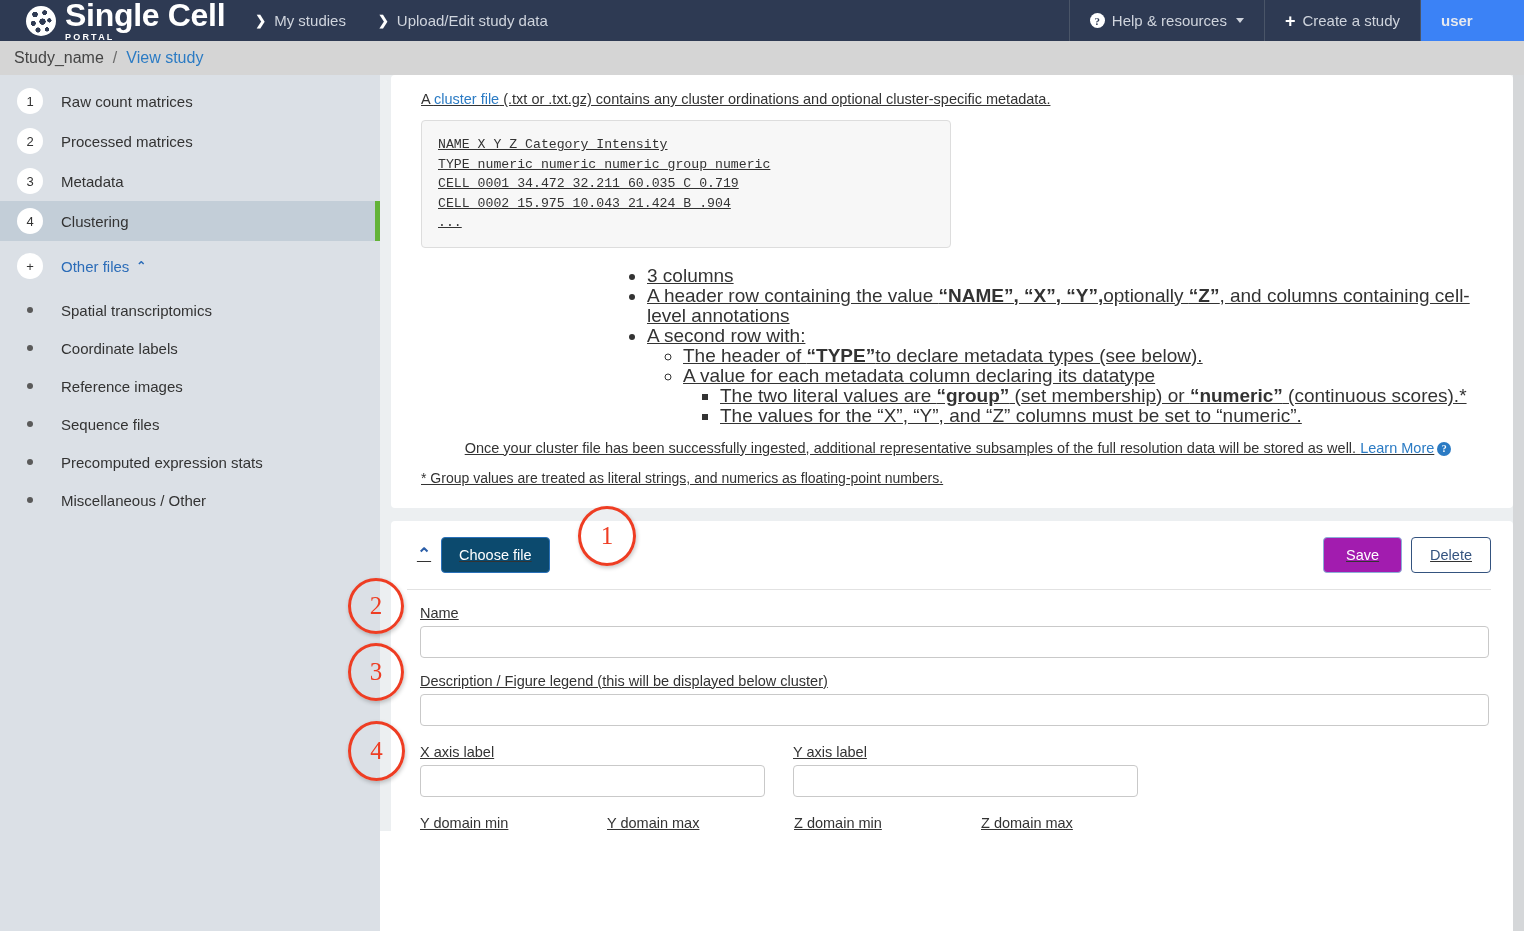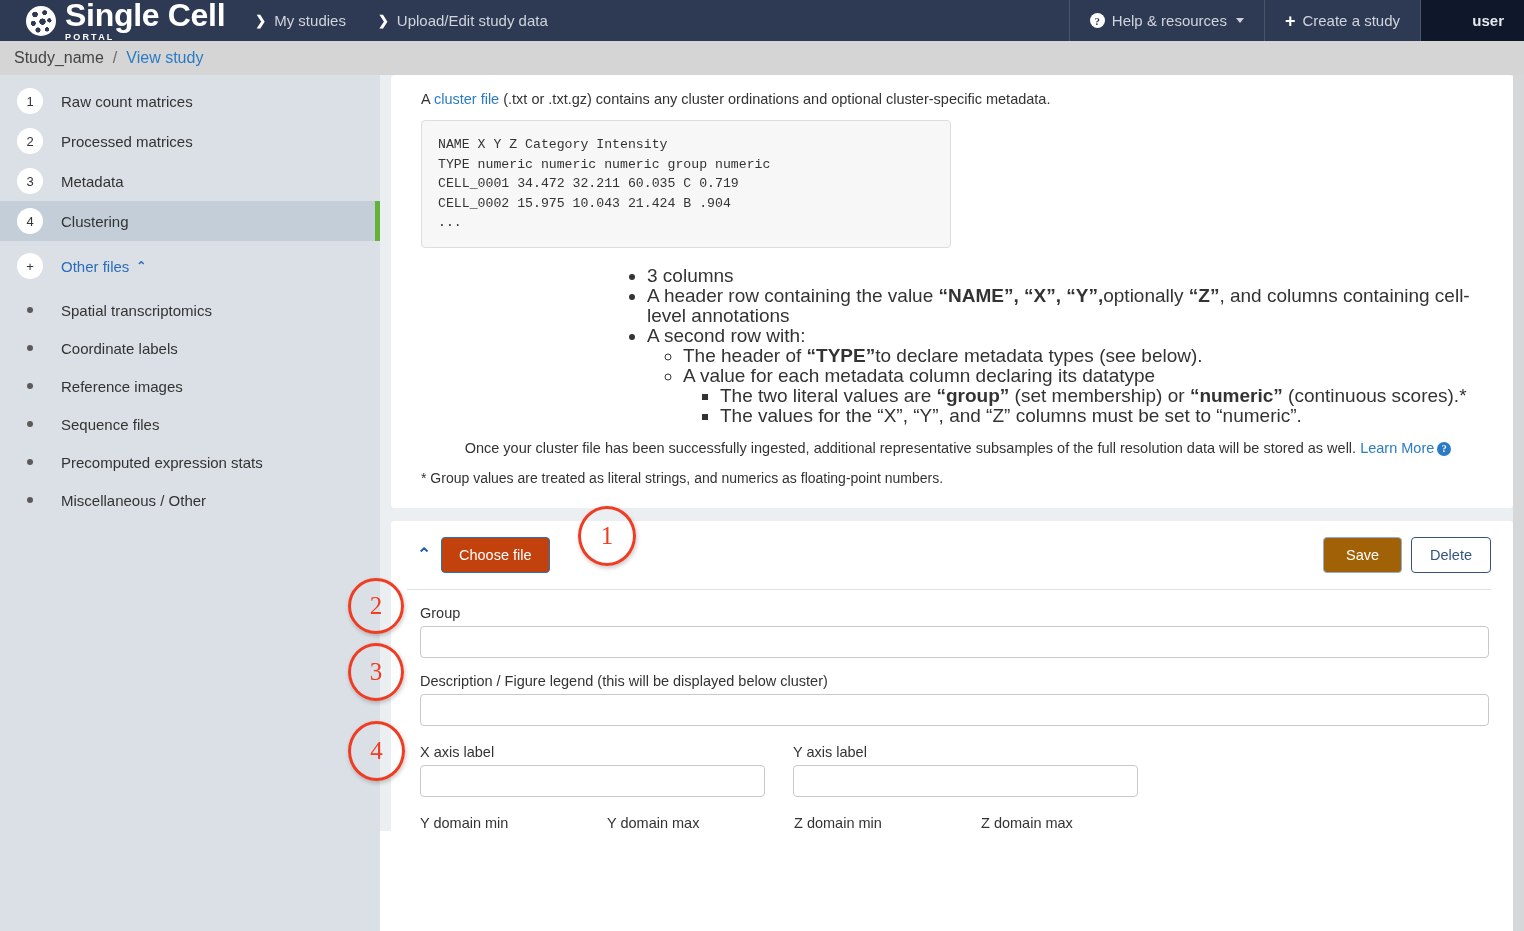--- a/index.html
+++ b/index.html
@@ -66,21 +66,21 @@
     width: 15px; height: 15px; border-radius: 50%;
     background: #ffffff; color: #2e3a53;
     font-size: 11px; font-weight: bold; font-family: "Liberation Serif", serif;
   }
   .caret-down {
     width: 0; height: 0; border-left: 4px solid transparent;
     border-right: 4px solid transparent; border-top: 5px solid #cfd4dd;
     margin-left: 2px;
   }
   .plus-sign { font-size: 18px; font-weight: bold; color: #ffffff; line-height: 1; }
-  .nav-user { background: #0f172a; font-weight: bold; color: #e6e9ef !important; min-width: 104px; justify-content: flex-end; }
+  .nav-user { background: #3b82f6; font-weight: bold; color: #e6e9ef !important; min-width: 104px; justify-content: flex-start; }
 
   
   .breadcrumb {
     position: absolute; top: 41px; left: 0;
     width: 1524px; height: 34px;
     background: #d5d5d5;
     display: flex; align-items: center;
     padding-left: 14px; gap: 9px;
     font-size: 16px; color: #444444;
   }
@@ -126,20 +126,21 @@
     display: inline-block; margin-left: 7px;
     color: #2b6cb8; font-size: 12px; font-weight: bold;
   }
 
   
   .main {
     position: absolute; top: 75px; left: 380px;
     width: 1144px; height: 756px;
     background: #eceff1;
     overflow: hidden;
+    text-decoration: underline;
   }
   .panel {
     background: #ffffff;
     border-radius: 4px;
     margin: 0 11px;
   }
   .panel-help { padding: 12px 18px 22px 30px; }
   .help-lead { font-size: 14.5px; color: #333; margin: 4px 0 13px 0; }
   .help-lead a { color: #2b7bc4; text-decoration: none; }
   pre.codebox {
@@ -178,22 +179,22 @@
   .form-toolbar { display: flex; align-items: center; padding-bottom: 16px; border-bottom: 1px solid #e2e2e2; }
   .collapse-chev {
     width: 34px; text-align: center; color: #2b5ea8;
     font-size: 17px; font-weight: bold; cursor: pointer;
   }
   .btn {
     font-family: "Liberation Sans", sans-serif;
     font-size: 14.5px; border-radius: 4px; cursor: pointer;
     padding: 9px 17px; border: 1px solid transparent;
   }
-  .btn-primary { background: #c2410c; color: #ffffff; border-color: #2a71b9; }
-  .btn-save { background: #a16207; color: #ffffff; border-color: #8cb0d8; padding: 9px 22px; }
+  .btn-primary { background: #0c4a6e; color: #ffffff; border-color: #2a71b9; }
+  .btn-save { background: #a21caf; color: #ffffff; border-color: #8cb0d8; padding: 9px 22px; }
   .btn-outline { background: #ffffff; color: #34537f; border-color: #34537f; padding: 9px 18px; }
   .toolbar-right { margin-left: auto; display: flex; gap: 9px; }
 
   .field-label { font-size: 14.5px; color: #333333; margin: 15px 0 5px 0; }
   .inp {
     width: 100%; height: 32px;
     border: 1px solid #c9c9c9; border-radius: 4px;
     background: #ffffff; outline: none;
     font-family: "Liberation Sans", sans-serif; font-size: 14px;
     padding: 0 8px; color: #333333;
@@ -373,21 +374,21 @@
       <div class="form-toolbar">
         <span class="collapse-chev">⌃</span>
         <button class="btn btn-primary">Choose file</button>
         <div class="toolbar-right">
           <button class="btn btn-save">Save</button>
           <button class="btn btn-outline">Delete</button>
         </div>
       </div>
 
       <div class="form-body">
-        <div class="field-label">Group</div>
+        <div class="field-label">Name</div>
         <input class="inp" type="text" value="" style="">
 
         <div class="field-label">Description / Figure legend (this will be displayed below cluster)</div>
         <input class="inp" type="text" value="" style="">
 
         <div class="row-axis">
           <div class="col-axis">
             <div class="field-label">X axis label</div>
             <input class="inp" type="text" value="" style="">
           </div>

